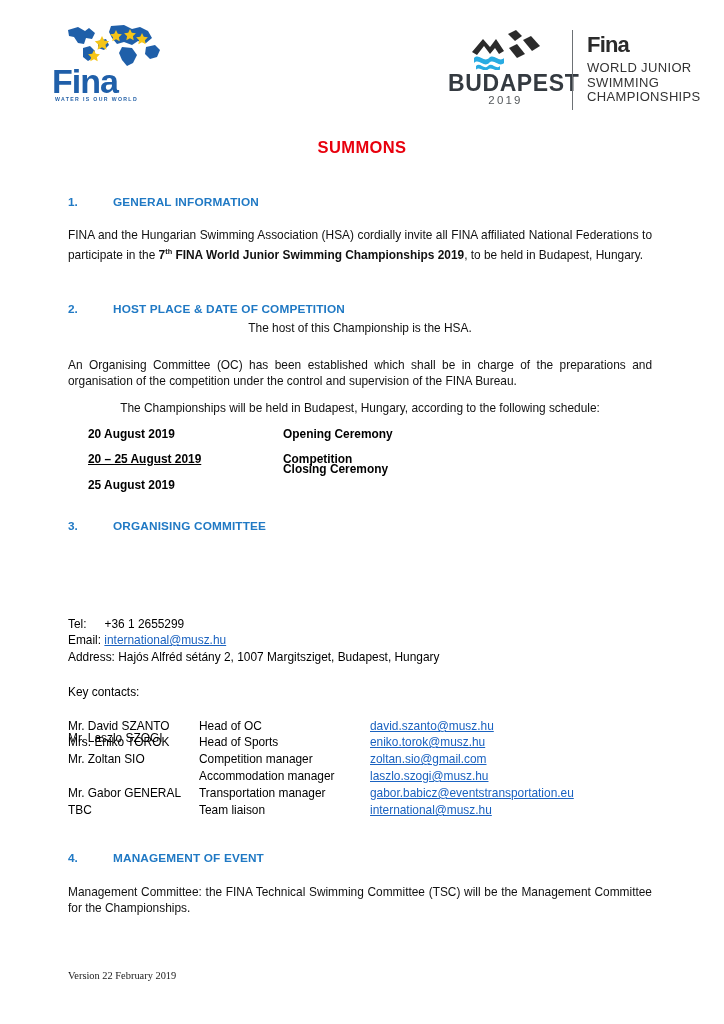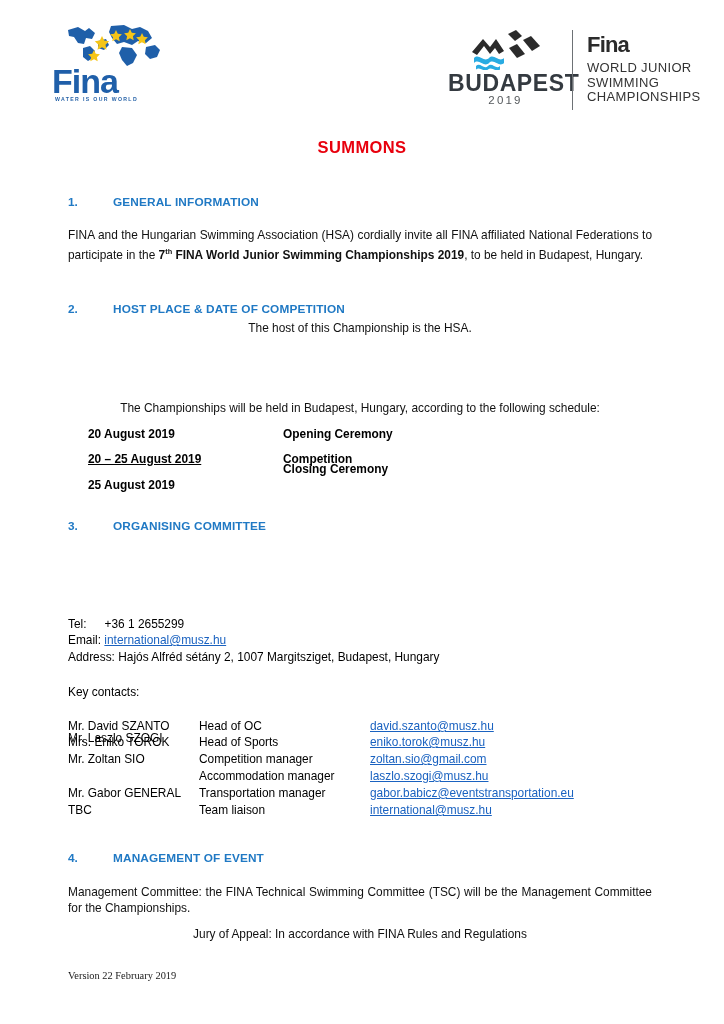--- a/index.html
+++ b/index.html
@@ -265,20 +265,21 @@
   <div class="doc-title">SUMMONS</div>
 
   <div class="sec-num" style="left:68px; top:195px;">1.</div>
   <div class="sec-head" style="left:113px; top:195px;">GENERAL INFORMATION</div>
   <div class="para" style="top:228px;"><span>FINA and the Hungarian Swimming Association (HSA) cordially invite all FINA affiliated National Federations to participate in the </span><span class="b">7</span><sup class="b">th</sup><span class="b"> FINA World Junior Swimming Championships 2019</span><span>, to be held in Budapest, Hungary.</span></div>
 
   <div class="sec-num" style="left:68px; top:302px;">2.</div>
   <div class="sec-head" style="left:113px; top:302px;">HOST PLACE &amp; DATE OF COMPETITION</div>
 
   <div class="para nojust" style="top:321px;">The host of this Championship is the HSA.</div>
+  <div class="para" style="top:358px;">An Organising Committee (OC) has been established which shall be in charge of the preparations and organisation of the competition under the control and supervision of the FINA Bureau.</div>
   <div class="para nojust" style="top:401px;">The Championships will be held in Budapest, Hungary, according to the following schedule:</div>
 
   <div class="sched-row sched-date" style="top:427px;">20 August 2019</div>
   <div class="sched-row sched-event" style="top:427px;">Opening Ceremony</div>
   <div class="sched-row sched-date" style="top:452px;text-decoration:underline;">20 – 25 August 2019</div>
   <div class="sched-row sched-event" style="top:452px;">Competition</div>
   <div class="sched-row sched-date" style="top:478px;">25 August 2019</div>
   <div class="sched-row sched-event" style="top:462px;">Closing Ceremony</div>
 
   <div class="sec-num" style="left:68px; top:519px;">3.</div>
@@ -312,17 +313,16 @@
   <div class="kc-row kc-mail" style="top:786px;">gabor.babicz@eventstransportation.eu</div>
 
   <div class="kc-row kc-name" style="top:803px;">TBC</div>
   <div class="kc-row kc-role" style="top:803px;">Team liaison</div>
   <div class="kc-row kc-mail" style="top:803px;">international@musz.hu</div>
 
   <div class="sec-num" style="left:68px; top:851px;">4.</div>
   <div class="sec-head" style="left:113px; top:851px;">MANAGEMENT OF EVENT</div>
 
   <div class="para" style="top:885px;">Management Committee: the FINA Technical Swimming Committee (TSC) will be the Management Committee for the Championships.</div>
-  <div class="para nojust" style="top:927px;">Jury of Appeal:  In accordance with FINA Rules and Regulations</div>
 
   <div class="footer">Version 22 February 2019</div>
 
 </div>
 
 </body></html>

